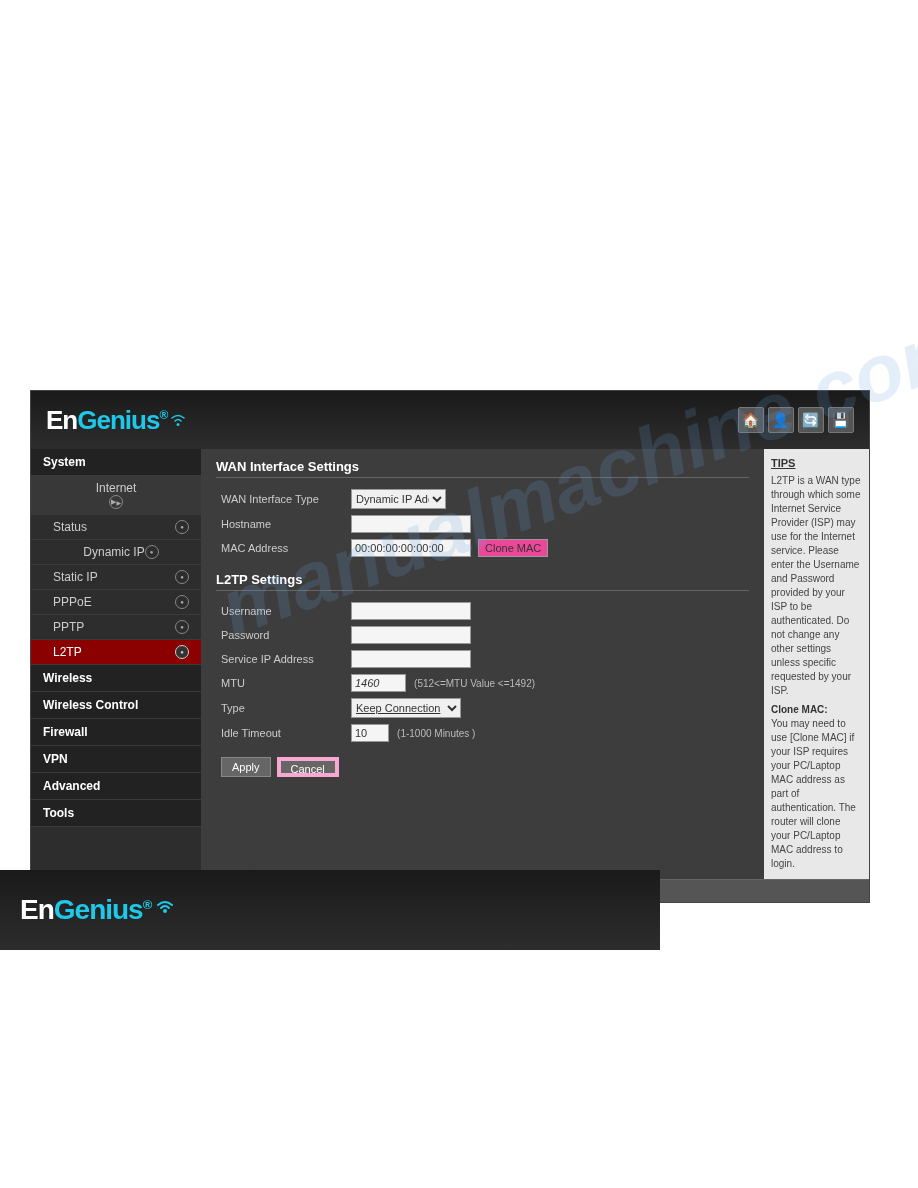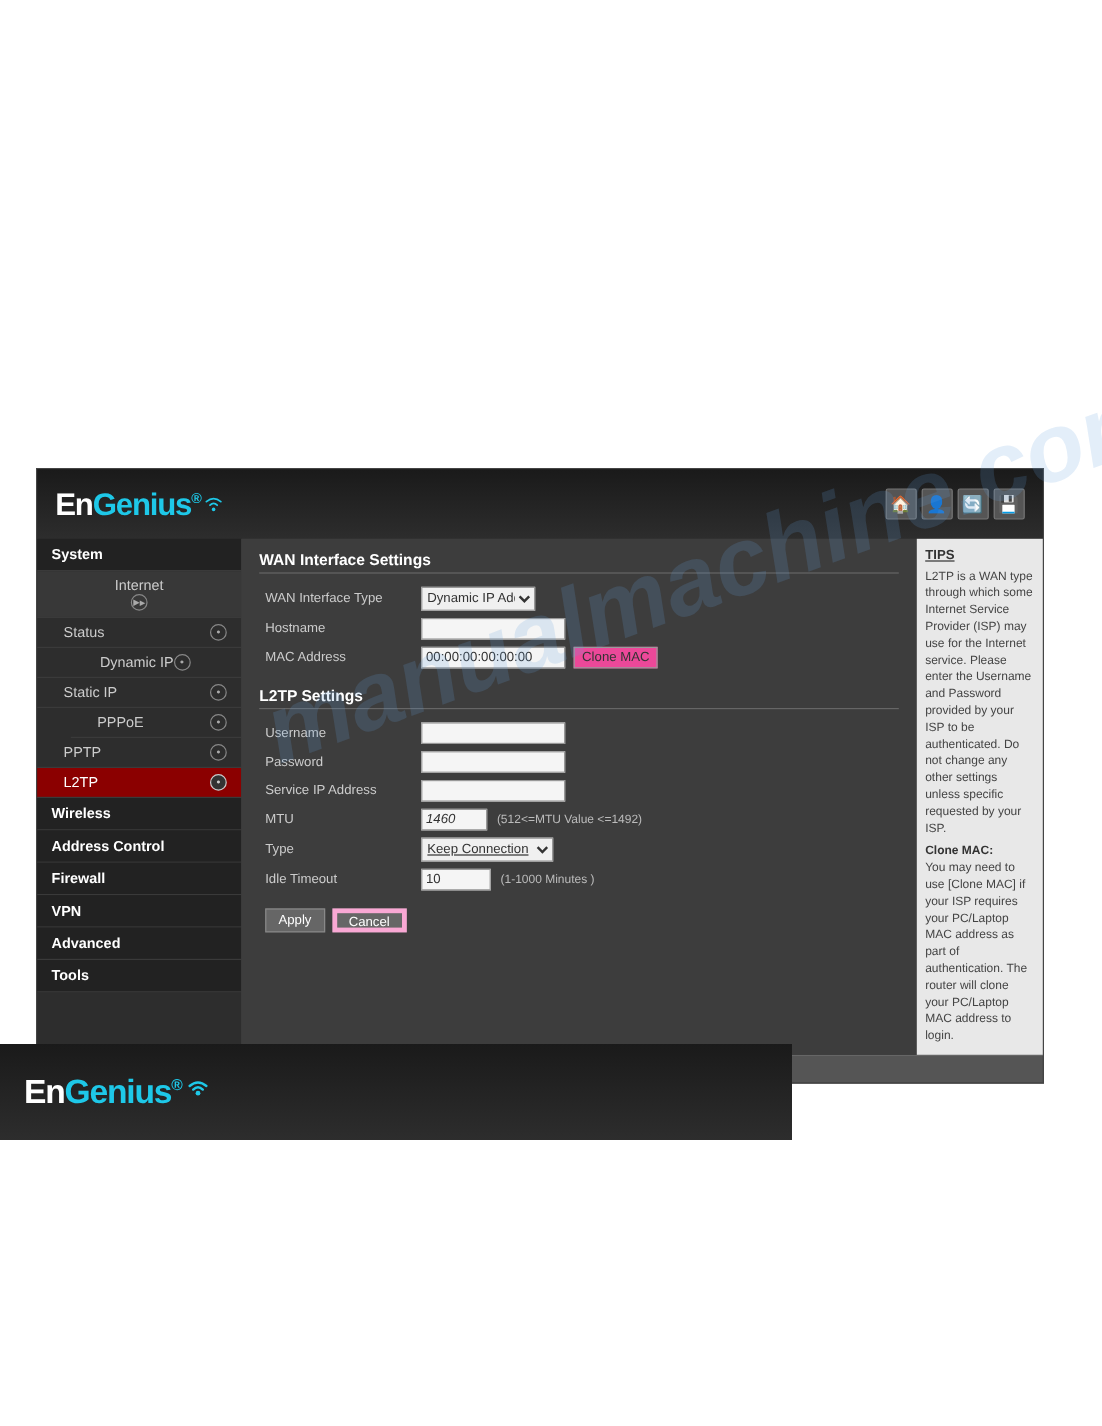--- a/index.html
+++ b/index.html
@@ -358,21 +358,21 @@
         </div>
       </div>
 
       <div class="sidebar-item" style="padding-left:22px;">
         <span>Static IP</span>
         <div style="width:14px;height:14px;border-radius:50%;border:1px solid #888;display:flex;align-items:center;justify-content:center;">
           <span style="font-size:6px;color:#aaa;">●</span>
         </div>
       </div>
 
-      <div class="sidebar-item" style="padding-left:22px;margin-left:28px;">
+      <div class="sidebar-item" style="padding-left:22px;">
         <span>PPPoE</span>
         <div style="width:14px;height:14px;border-radius:50%;border:1px solid #888;display:flex;align-items:center;justify-content:center;">
           <span style="font-size:6px;color:#aaa;">●</span>
         </div>
       </div>
 
       <div class="sidebar-item" style="padding-left:22px;">
         <span>PPTP</span>
         <div style="width:14px;height:14px;border-radius:50%;border:1px solid #888;display:flex;align-items:center;justify-content:center;">
           <span style="font-size:6px;color:#aaa;">●</span>
@@ -384,21 +384,21 @@
         <div style="width:14px;height:14px;border-radius:50%;border:1px solid #ccc;display:flex;align-items:center;justify-content:center;background:#333;">
           <span style="font-size:6px;color:#ccc;">●</span>
         </div>
       </div>
 
       <div class="sidebar-item section-header">
         <span>Wireless</span>
       </div>
 
       <div class="sidebar-item section-header">
-        <span>Address Control</span>
+        <span>Wireless Control</span>
       </div>
 
       <div class="sidebar-item section-header">
         <span>Firewall</span>
       </div>
 
       <div class="sidebar-item section-header">
         <span>VPN</span>
       </div>
 
@@ -481,21 +481,21 @@
             <select class="form-select" style="width:110px;text-decoration:underline;">
               <option>Keep Connection</option>
               <option>Auto Connect</option>
               <option>Manual</option>
             </select>
           </td>
         </tr>
         <tr>
           <td>Idle Timeout</td>
           <td>
-            <input type="text" class="form-input" value="10" style="width: 58px;">
+            <input type="text" class="form-input" value="10" style="width: 38px;">
             <span class="mtu-hint">(1-1000 Minutes )</span>
           </td>
         </tr>
       </tbody>
         </table>
 
       <div class="button-row">
         <button class="btn-apply">Apply</button>
         <button class="btn-cancel">Cancel</button>
       </div>

